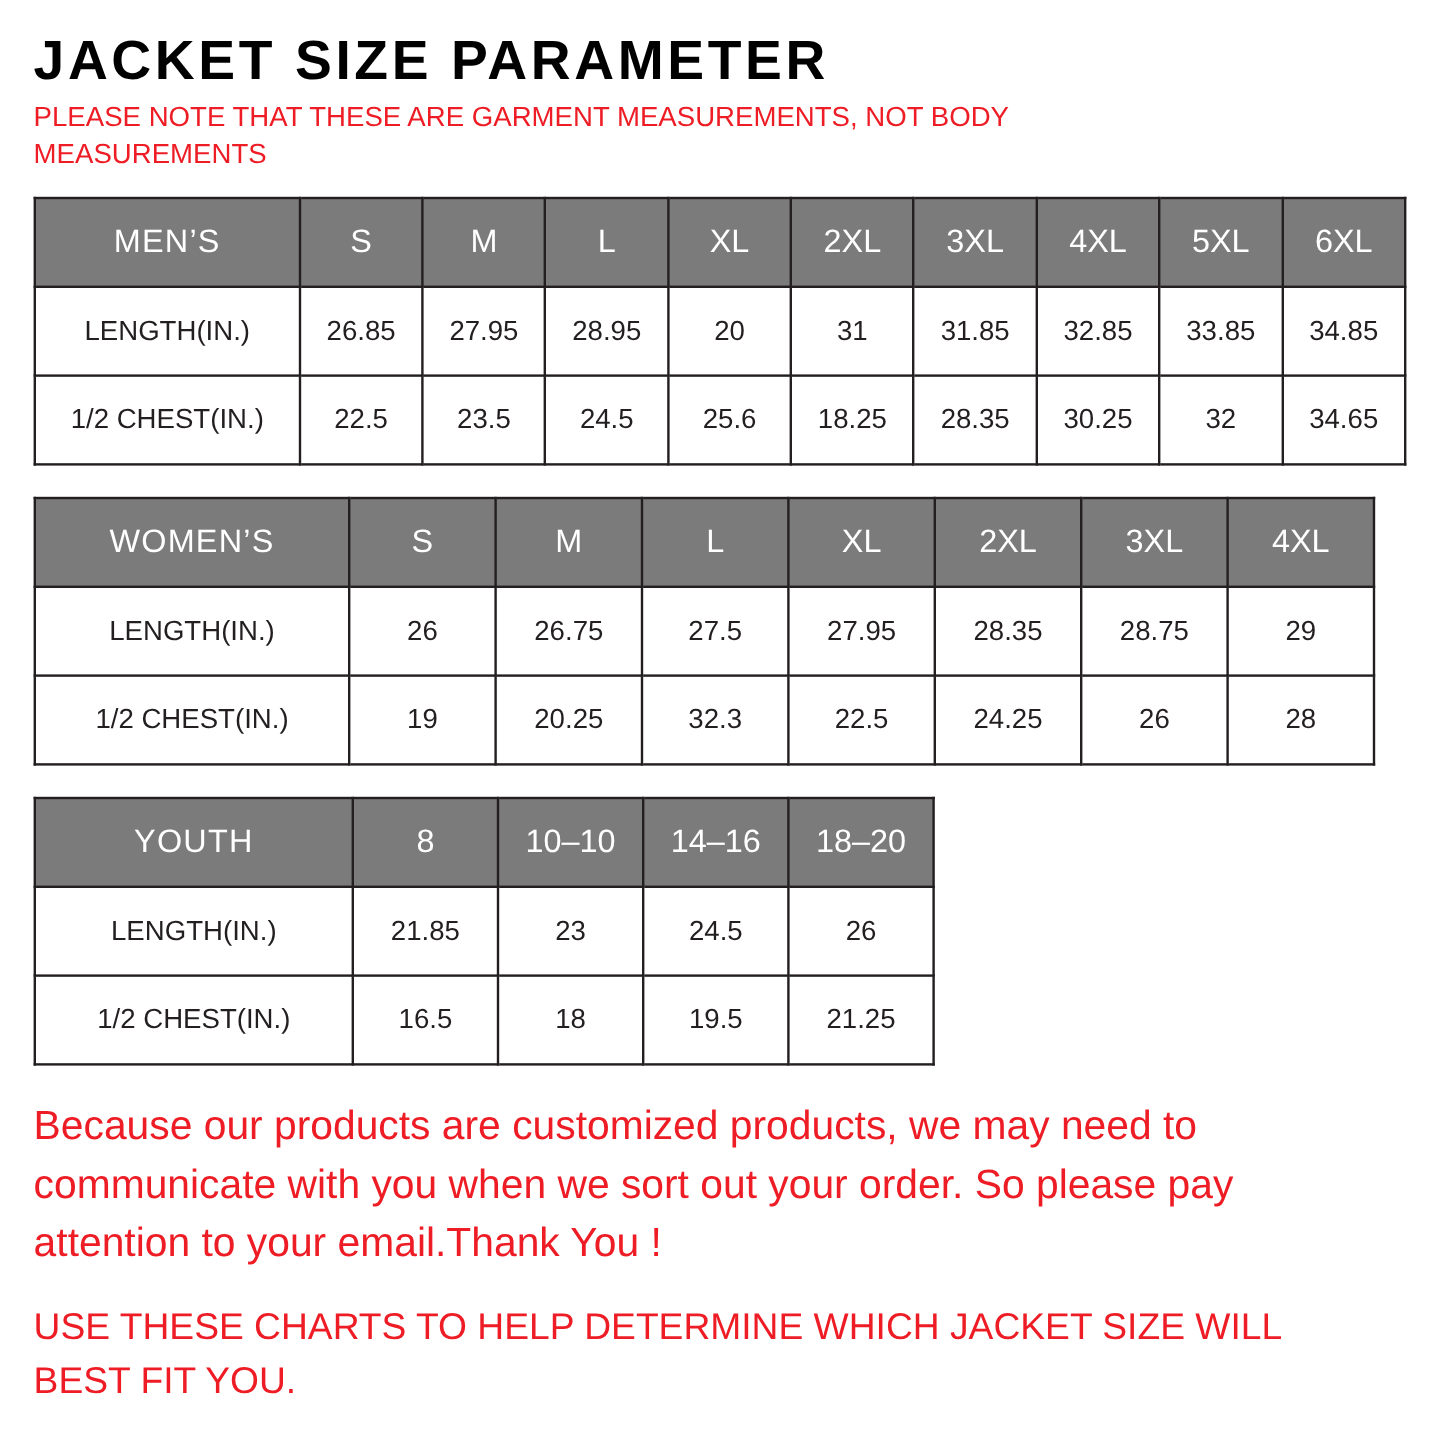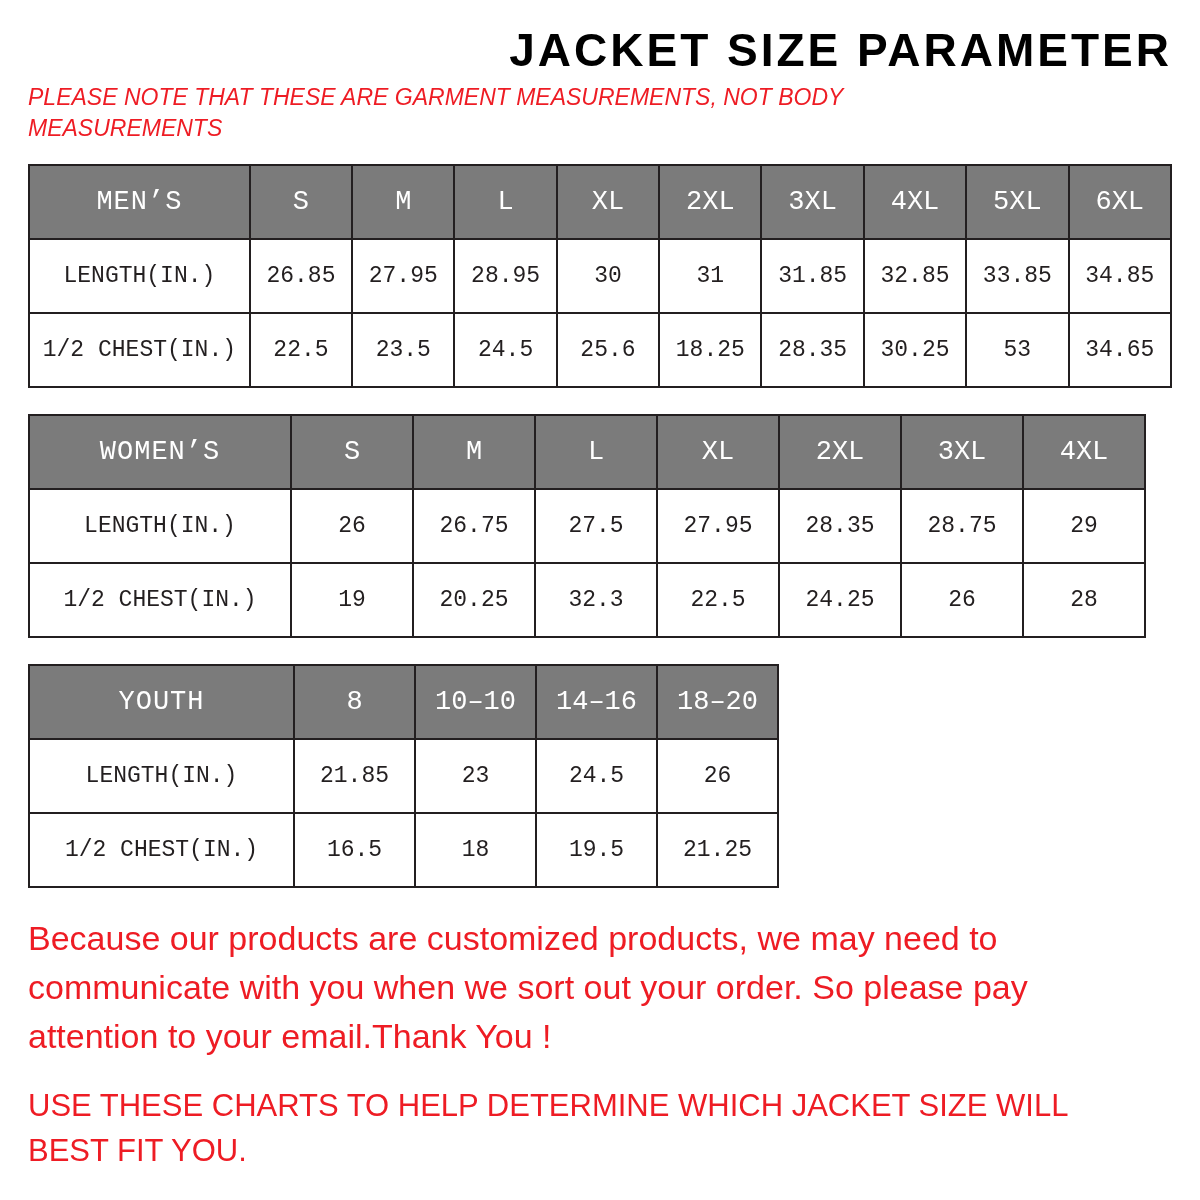--- a/index.html
+++ b/index.html
@@ -21,36 +21,33 @@
     padding: 26px 28px 0 28px;
     position: relative;
   }
   .main-title {
     font-size: 46px;
     font-weight: bold;
     letter-spacing: 3px;
     line-height: 1.08;
     margin: 0 0 6px 0;
     color: #000;
-    text-align: right;
   }
   .note {
     color: #ee1c24;
     font-size: 23px;
     line-height: 1.35;
     margin: 0 0 20px 0;
     max-width: 940px;
-    font-style: italic;
   }
   table.size-table {
     border-collapse: collapse;
     table-layout: fixed;
     margin-bottom: 26px;
     border: 2px solid #c2410c;
-    font-family: Liberation Mono, monospace;
   }
   table.size-table td {
     border: 2px solid #231f20;
     text-align: center;
     vertical-align: middle;
     font-size: 23px;
     color: #231f20;
     background: #ffffff;
     height: 72px;
     padding: 0 4px;
@@ -126,37 +123,37 @@
         <td>3XL</td>
         <td>4XL</td>
         <td>5XL</td>
         <td>6XL</td>
       </tr>
       <tr>
         <td class="row-label">LENGTH(IN.)</td>
         <td>26.85</td>
         <td>27.95</td>
         <td>28.95</td>
-        <td>30</td>
+        <td>20</td>
         <td>31</td>
         <td>31.85</td>
         <td>32.85</td>
         <td>33.85</td>
         <td>34.85</td>
       </tr>
       <tr>
         <td class="row-label">1/2 CHEST(IN.)</td>
         <td>22.5</td>
         <td>23.5</td>
         <td>24.5</td>
         <td>25.6</td>
         <td>18.25</td>
         <td>28.35</td>
         <td>30.25</td>
-        <td>53</td>
+        <td>32</td>
         <td>34.65</td>
       </tr>
     </tbody>
   </table>
 
   <table class="size-table women-table">
     <colgroup>
       <col class="c0">
         <col class="cx">
         <col class="cx">

